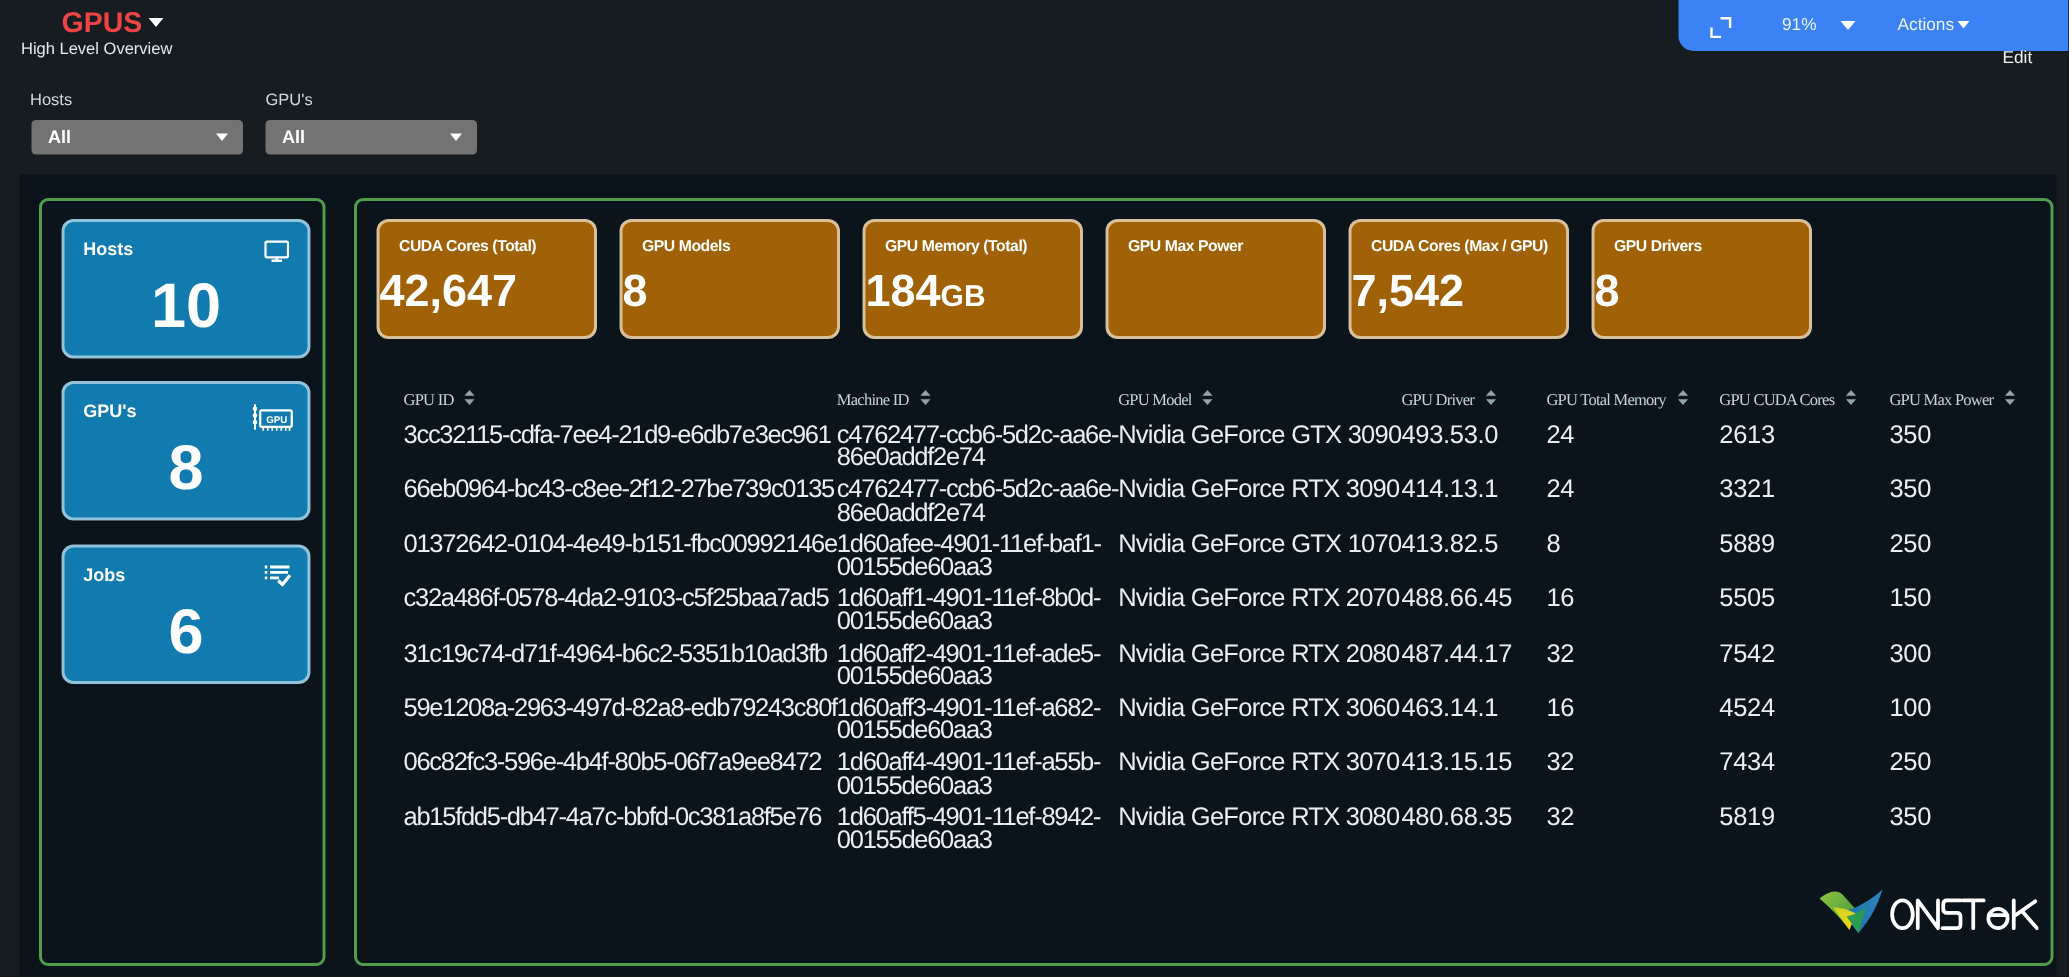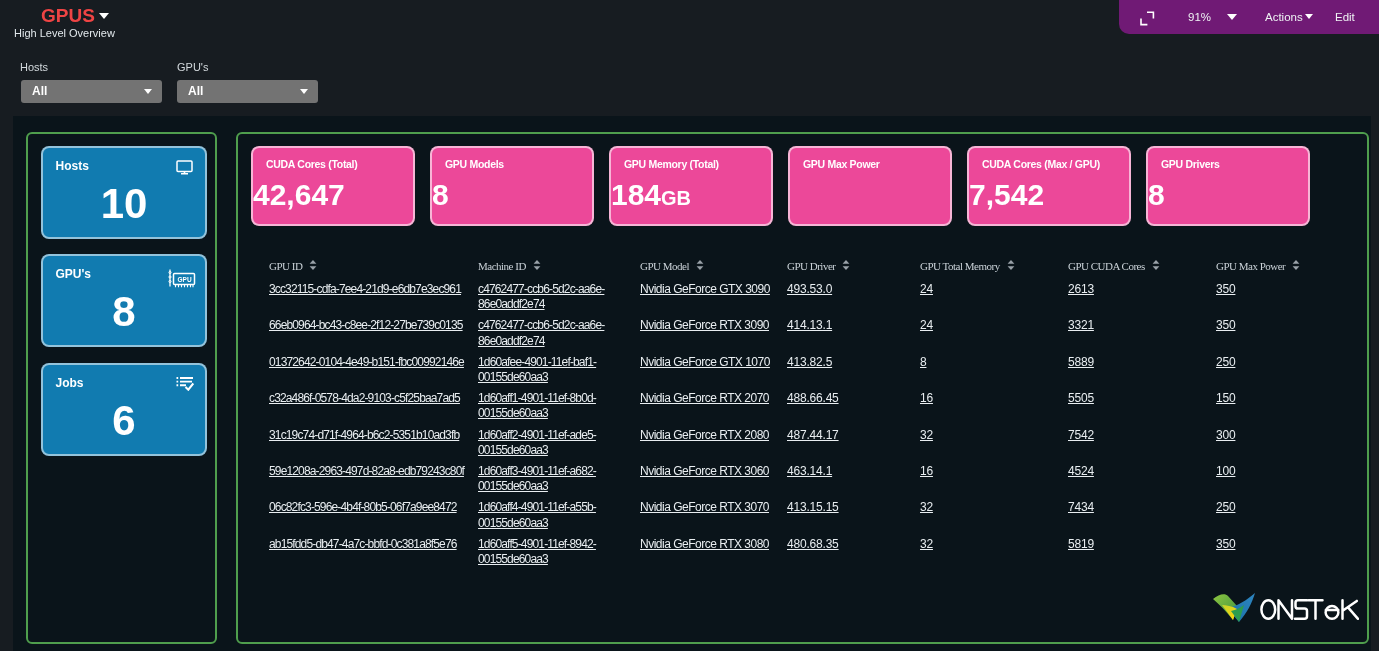--- a/index.html
+++ b/index.html
@@ -1,71 +1,71 @@
 <!DOCTYPE html>
 <html><head>
 <meta charset="utf-8">
 <style>
   * { margin:0; padding:0; box-sizing:border-box; }
   html,body { width:1379px; height:651px; overflow:hidden; }
   body { background:#171c21; font-family:"Liberation Sans", sans-serif; position:relative; }
   .abs { position:absolute; }
   .canvas { left:13px; top:116px; width:1358px; height:535px; background:#0a141a; }
   
-  .toolbar { left:1119px; top:0; width:260px; height:34px; background:#701a75; border-bottom-left-radius:10px; color:#eef2f4; }
+  .toolbar { left:1119px; top:0; width:260px; height:34px; background:#3b82f6; border-bottom-left-radius:10px; color:#eef2f4; }
   .toolbar span { position:absolute; font-size:11.5px; top:11px; }
   
   .title { left:14px; top:5px; color:#ef4444; font-size:19px; font-weight:bold; letter-spacing:0;margin-left:27px; }
   .subtitle { left:14px; top:27px; color:#e2e8ec; font-size:11px;text-align:center; }
   .filtlabel { color:#d3d9dd; font-size:11px; top:61px; }
   .dropdown { top:80px; width:141px; height:23px; background:#737373; border-radius:3px; color:#fff; }
   .dropdown .val { position:absolute; left:11px; top:4px; font-size:12px; font-weight:bold; }
   .dropdown .car { position:absolute; right:10px; top:9px; width:0; height:0; border-left:4.5px solid transparent; border-right:4.5px solid transparent; border-top:5.5px solid #fff; }
   
   .panel { border:2px solid #4f9e4d; border-radius:6px; background:#0a141a; }
   .lpanel { left:26px; top:132px; width:191px; height:512px; }
   .rpanel { left:236px; top:132px; width:1133px; height:512px; }
   
   .bcard { left:13px; width:166px; height:93px; background:#117bb0; border:2px solid rgba(255,255,255,.55); border-radius:8px; color:#fff; }
   .bcard .t { position:absolute; left:12.5px; top:11px; font-size:12px; font-weight:bold; }
   .bcard .v { position:absolute; left:0; right:0; top:32px; text-align:center; font-size:42px; font-weight:bold; }
   .bcard svg { position:absolute; }
   
   .grow { position:absolute; left:13px; top:12px; display:flex; gap:15px; }
-  .gcard { position:relative; width:164px; height:80px; background:#ec4899; border:2px solid rgba(255,255,255,.6); border-radius:8px; color:#fff; flex:none; }
+  .gcard { position:relative; width:147px; height:80px; background:#a16207; border:2px solid rgba(255,255,255,.6); border-radius:8px; color:#fff; flex:none; }
   .gcard .t { position:absolute; left:13px; top:10px; font-size:10.5px; font-weight:bold; letter-spacing:-0.3px; }
   .gcard .v { position:absolute; left:0; right:0; top:31px; text-align:left; font-size:30px; font-weight:bold; line-height:31px; }
   .gcard .v small { font-size:20px; font-weight:bold; }
   
   table.grid { position:absolute; left:31px; top:124px; border-collapse:collapse; table-layout:fixed; }
   table.grid td:nth-child(1), table.grid td:nth-child(2) { letter-spacing:-0.85px; }
   table.grid td:nth-child(3) { letter-spacing:-0.5px; }
   table.grid th { text-align:left; font-size:11px; letter-spacing:-0.5px; font-weight:normal; color:#c9d1d7; padding:1.5px 0 0 0; height:24px; vertical-align:top; white-space:nowrap;font-family:Liberation Serif, serif; }
-  table.grid td { font-size:12px; letter-spacing:-0.2px; color:#e9eef1; padding:0; vertical-align:top; line-height:15.2px; height:36.4px; white-space:nowrap;text-decoration:underline; }
+  table.grid td { font-size:17px; letter-spacing:-0.2px; color:#e9eef1; padding:0; vertical-align:top; line-height:15.2px; height:36.4px; white-space:nowrap; }
   .sorticon { display:inline-block; margin-left:7px; }
   .logo { left:1211px; top:590px; }
 </style>
 </head>
 <body>
 <div class="abs canvas"></div>
 
 <div class="abs title">GPUS
   <span style="display:inline-block;vertical-align:3px;margin-left:-1px;width:0;height:0;border-left:5px solid transparent;border-right:5px solid transparent;border-top:6px solid #fff;"></span>
 </div>
 <div class="abs subtitle">High Level Overview</div>
 
 <div class="abs toolbar">
   <svg style="position:absolute;left:21px;top:11px" width="15" height="15" viewBox="0 0 15 15" fill="none" stroke="#fff" stroke-width="1.6">
     <path d="M7 1.2 H13.4 V7.6 M1 7.4 V13.6 H7.4"></path>
   </svg>
   <span style="left:69px;">91%</span>
   <span style="left:108px;top:14px;width:0;height:0;border-left:5px solid transparent;border-right:5px solid transparent;border-top:6px solid #fff;"></span>
   <span style="left:146px;">Actions</span>
   <span style="left:186px;top:14px;width:0;height:0;border-left:4px solid transparent;border-right:4px solid transparent;border-top:5px solid #fff;"></span>
-  <span style="left:216px;">Edit</span>
+  <span style="left:216px;margin-top:22px;">Edit</span>
 </div>
 
 <div class="abs filtlabel" style="left:20px;">Hosts</div>
 <div class="abs filtlabel" style="left:177px;">GPU's</div>
 <div class="abs dropdown" style="left:21px;">
     <span class="val">All</span>
     <span class="car"></span>
   </div>
 <div class="abs dropdown" style="left:177px;">
     <span class="val">All</span>

